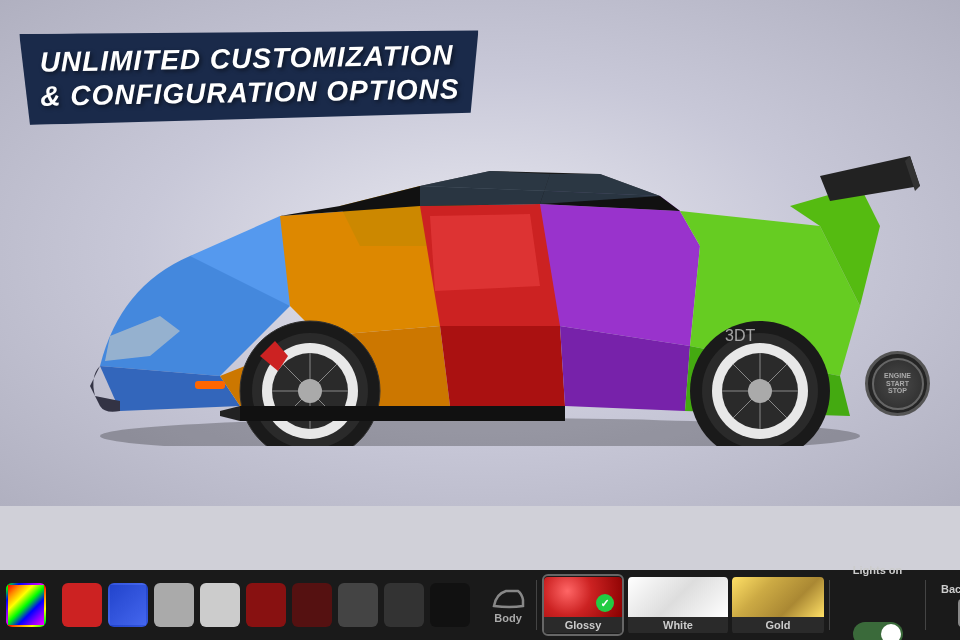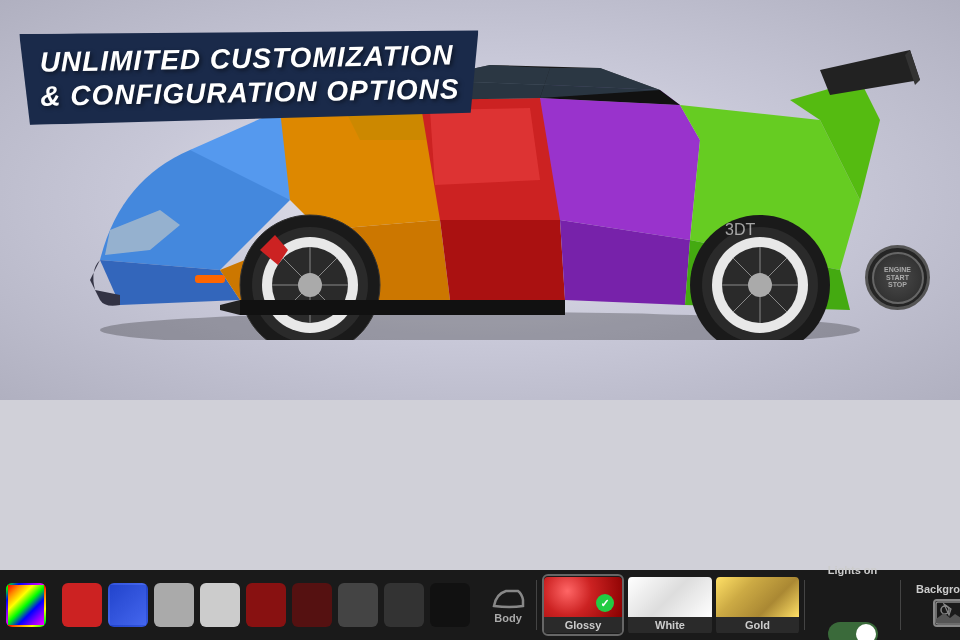--- a/index.html
+++ b/index.html
@@ -8,21 +8,21 @@
       height: 640px;
       overflow: hidden;
       font-family: Arial, sans-serif;
       background: #d0d0d8;
       position: relative;
     }
 
     
     #main-display {
       width: 960px;
-      height: 400px;
+      height: 506px;
       background: radial-gradient(ellipse at center, #e8e8f0 0%, #c8c8d8 50%, #b0b0c0 100%);
       position: relative;
       overflow: hidden;
     }
 
     
     #title-banner {
       position: absolute;
       top: 30px;
       left: 20px;
@@ -420,26 +420,26 @@
   <div class="toolbar-divider"></div>
 
   <div id="finish-options">
 
     <div class="finish-option selected" style="width:82px;">
       <div class="finish-swatch" style="background: radial-gradient(circle at 30% 35%, #ff6666, #cc2222 40%, #880000);"></div>
       <div class="checkmark">✓</div>
       <div class="finish-label">Glossy</div>
     </div>
 
-    <div class="finish-option" style="width:84px;">
+    <div class="finish-option" style="width:100px;">
       <div class="finish-swatch" style="background: linear-gradient(135deg, #ffffff, #dddddd, #ffffff);"></div>
       <div class="finish-label">White</div>
     </div>
 
-    <div class="finish-option" style="width:83px;">
+    <div class="finish-option" style="width:92px;">
       <div class="finish-swatch" style="background: linear-gradient(135deg, #ffe066, #ccaa44, #aa8833, #ffe066);"></div>
       <div class="finish-label">Gold</div>
     </div>
 
   </div>
 
   <div class="toolbar-divider"></div>
 
   <div id="lights-section">
     <div id="lights-label">Lights on</div>

